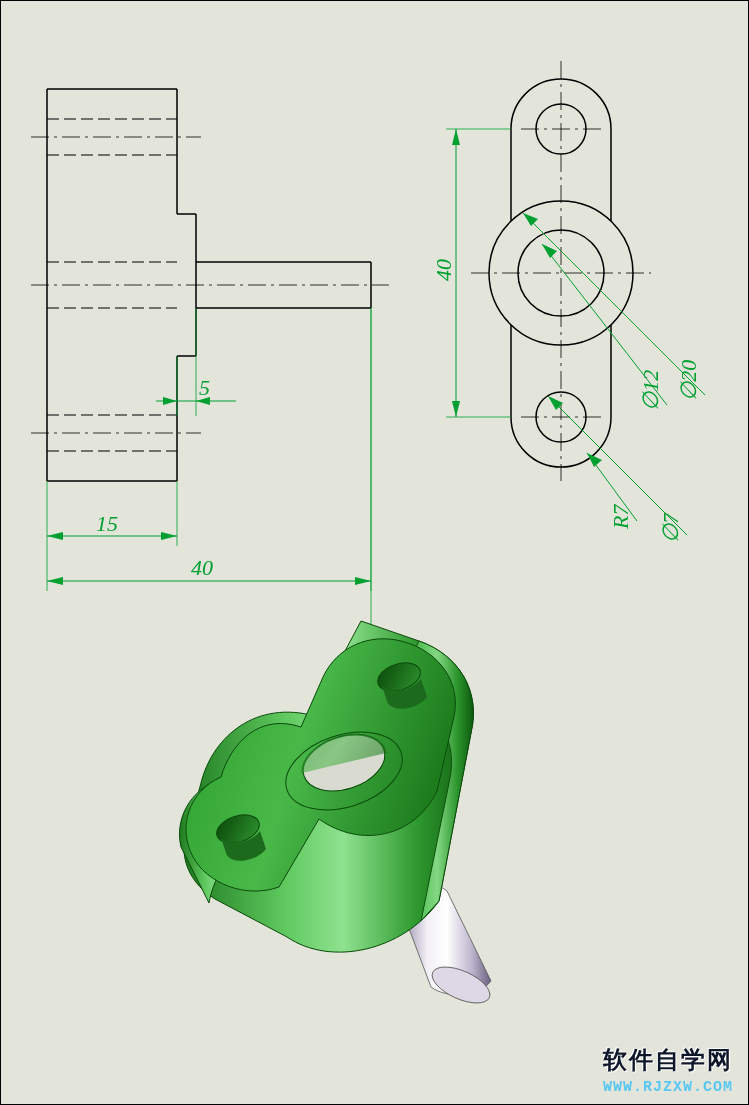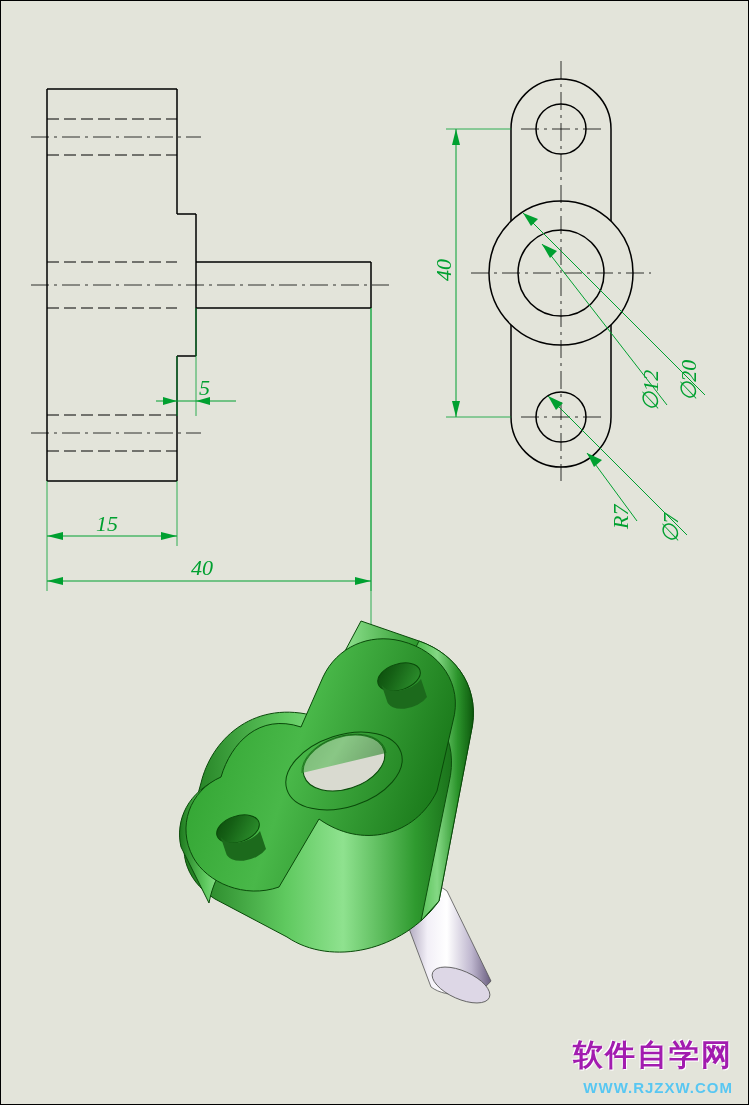--- a/index.html
+++ b/index.html
@@ -20,27 +20,27 @@
   }
   .dim-line { stroke: #00a030; stroke-width: 1; fill: none; }
   .dim-arrow { fill: #00a030; }
   .obj-line { stroke: #000; stroke-width: 1.5; fill: none; }
   .hidden-line { stroke: #000; stroke-width: 1; fill: none; stroke-dasharray: 12 5; }
   .center-line { stroke: #000; stroke-width: 0.8; fill: none; stroke-dasharray: 18 5 3 5; }
   .proj-line { stroke: #00a030; stroke-width: 0.8; fill: none; }
   .watermark-a {
     position: absolute; right: 15px; bottom: 28px;
     font-family: Liberation Serif, serif;
-    font-weight: 700; font-size: 30px; letter-spacing: 2px;
-    color: #a21caf; text-shadow: 1px 1px 0 #fff, -1px -1px 0 #fff;
+    font-weight: 700; font-size: 24px; letter-spacing: 2px;
+    color: #0f172a; text-shadow: 1px 1px 0 #fff, -1px -1px 0 #fff;
     font-style: normal;
   }
   .watermark-b {
     position: absolute; right: 15px; bottom: 8px;
-    font-family: Liberation Sans, sans-serif; font-weight: 700;
+    font-family: Liberation Mono, monospace; font-weight: 700;
     font-size: 15px; letter-spacing: 1px;
     color: #58c7f2; font-style: normal;
   }
 </style>
 </head>
 <body>
 
 <svg class="viewport" width="749" height="1105" viewBox="0 0 749 1105">
 
   <g>

